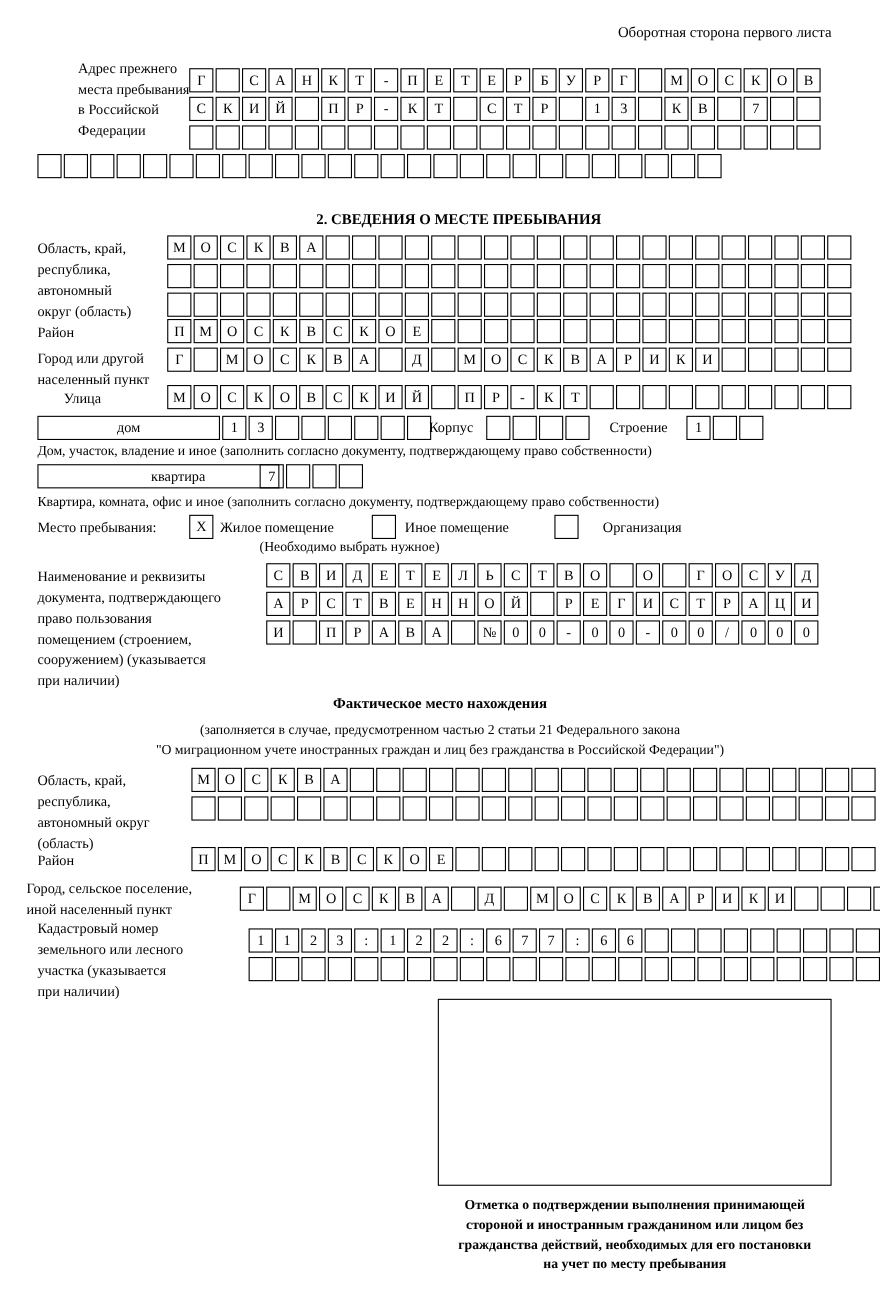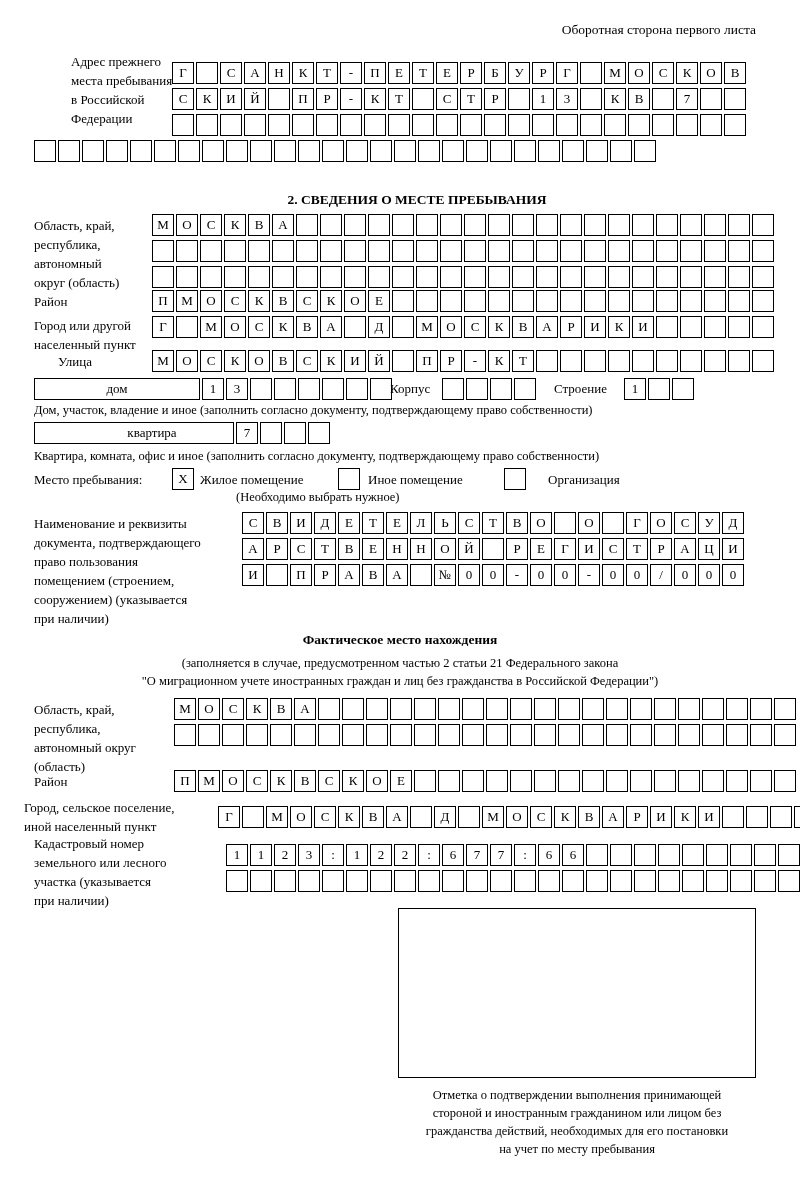--- a/index.html
+++ b/index.html
@@ -83,20 +83,21 @@
   .bigbox {
     position: absolute;
     border: 1px solid #000;
     box-sizing: border-box;
   }
   .footnote {
     position: absolute;
     text-align: center;
     font-size: 12.5px;
     line-height: 18px;
+    font-weight: bold;
   }
 </style>
 </head>
 <body>
 
 <div class="page">
 
   <div class="hdr-right">Оборотная сторона первого листа</div>
 
   <div class="lbl" style="left:34px; top:52px;margin-left:37px;">Адрес прежнего
@@ -414,21 +415,21 @@
     </div>
   <div class="lbl" style="left:554px; top:379px;">Строение</div>
   <div class="cells" id="stroenie-row" style="left:624px; top:378px;">
       <div class="cell">1</div>
       <div class="cell"></div>
       <div class="cell"></div>
     </div>
 
   <div class="note" style="left:34px; top:403px;">Дом, участок, владение и иное (заполнить согласно документу, подтверждающему право собственности)</div>
 
-  <div class="boxlabel" style="left:34px; top:422px; width:200px;padding-left:36px;">квартира</div>
+  <div class="boxlabel" style="left:34px; top:422px; width:220px;padding-left:36px;">квартира</div>
   <div class="cells" id="flat-row" style="left:236px; top:422px;">
       <div class="cell">7</div>
       <div class="cell"></div>
       <div class="cell"></div>
       <div class="cell"></div>
     </div>
   <div class="note" style="left:34px; top:449px;">Квартира, комната, офис и иное (заполнить согласно документу, подтверждающему право собственности)</div>
 
   <div class="lbl" style="left:34px; top:470px;">Место пребывания:</div>
   <div class="chk" style="left:172px; top:468px;">X</div>

